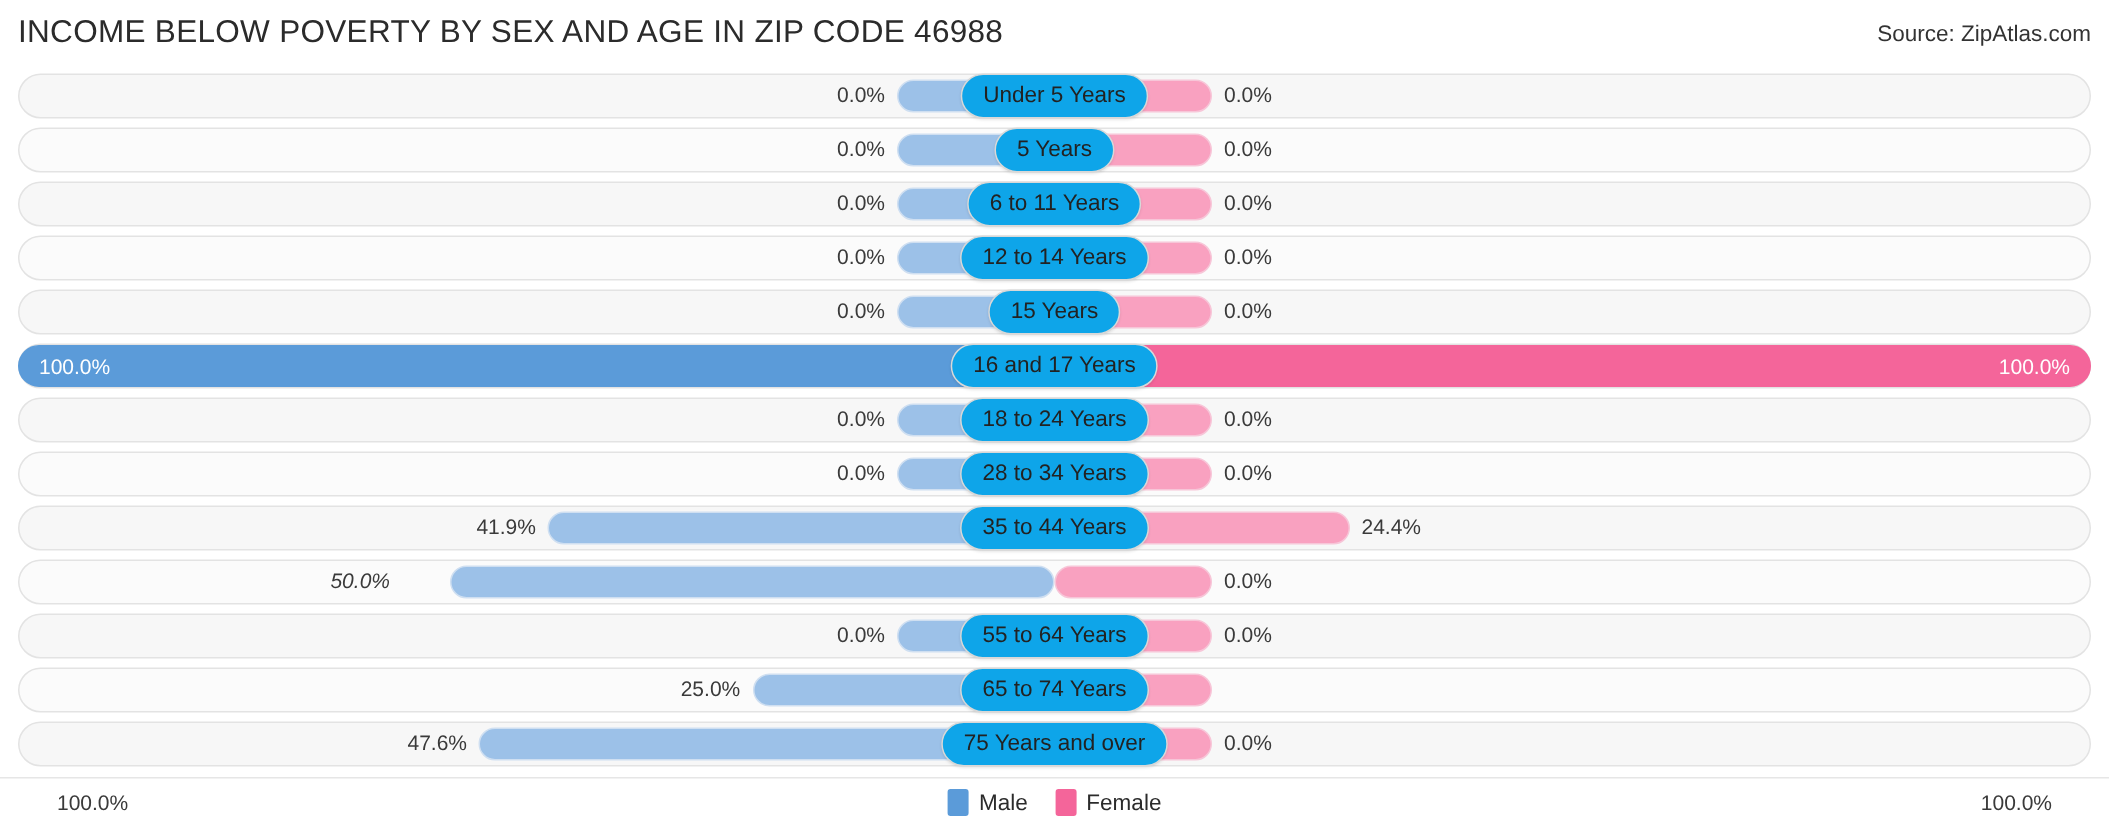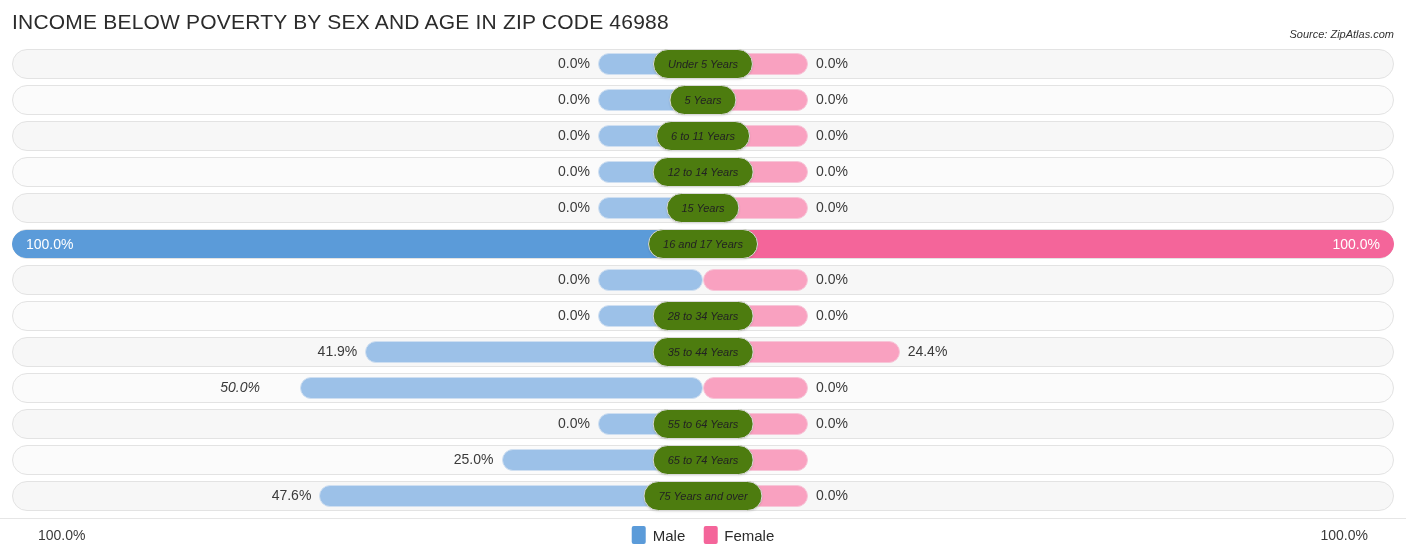--- a/index.html
+++ b/index.html
@@ -14,22 +14,22 @@
   
   .header {
     position: absolute; left: 0; top: 0; width: 1406px; height: 44px;
   }
   .title {
     position: absolute; left: 12px; top: 10px;
     font-size: 21px; letter-spacing: .2px;
     color: #2b2b2b; white-space: nowrap;
   }
   .source {
-    position: absolute; right: 12px; top: 28px;
-    font-size: 11px; font-style: italic; color: #333333;
+    position: absolute; right: 12px; top: 14px;
+    font-size: 15px; color: #333333;
     white-space: nowrap;
   }
 
   
   .chart {
     position: absolute; left: 0; top: 46px;
     width: 1406px; height: 472px;
   }
   .row {
     position: relative;
@@ -81,28 +81,27 @@
   
   .row.full .val.male,
   .row.full .val.female { color: #ffffff; top: 10px; }
 
   
   .pill {
     position: absolute; left: 50%; top: 3px;
     transform: translateX(-50%);
     height: 30px; line-height: 28px;
     padding: 0 14px;
-    background: #4d7c0f;
+    background: #0ea5e9;
     border: 1px solid #d8d8d8;
     border-radius: 15px;
-    font-size: 11px; color: #222222;
+    font-size: 15px; color: #222222;
     white-space: nowrap;
     box-shadow: 0 1px 2px rgba(0,0,0,.10);
     z-index: 3;
-    font-style: italic;
   }
 
   
   .footer {
     position: absolute; left: 0; top: 518px;
     width: 1406px; height: 41px;
     border-top: 1px solid #e6e6e6;
   }
   .axis-left {
     position: absolute; left: 38px; top: 8px;
@@ -182,20 +181,21 @@
         <div class="val male" style="left: 26px;">100.0%</div>
         <div class="val female" style="right: 26px;">100.0%</div>
         <div class="pill">16 and 17 Years</div>
       </div>
       <div class="row">
         <div class="track"></div>
         <div class="bar male" style="width: 105px;"></div>
         <div class="bar female" style="width: 105px;"></div>
         <div class="val male" style="right: 816px;">0.0%</div>
         <div class="val female" style="left: 816px;">0.0%</div>
+        <div class="pill">18 to 24 Years</div>
       </div>
       <div class="row alt">
         <div class="track"></div>
         <div class="bar male" style="width: 105px;"></div>
         <div class="bar female" style="width: 105px;"></div>
         <div class="val male" style="right: 816px;">0.0%</div>
         <div class="val female" style="left: 816px;">0.0%</div>
         <div class="pill">28 to 34 Years</div>
       </div>
       <div class="row">

